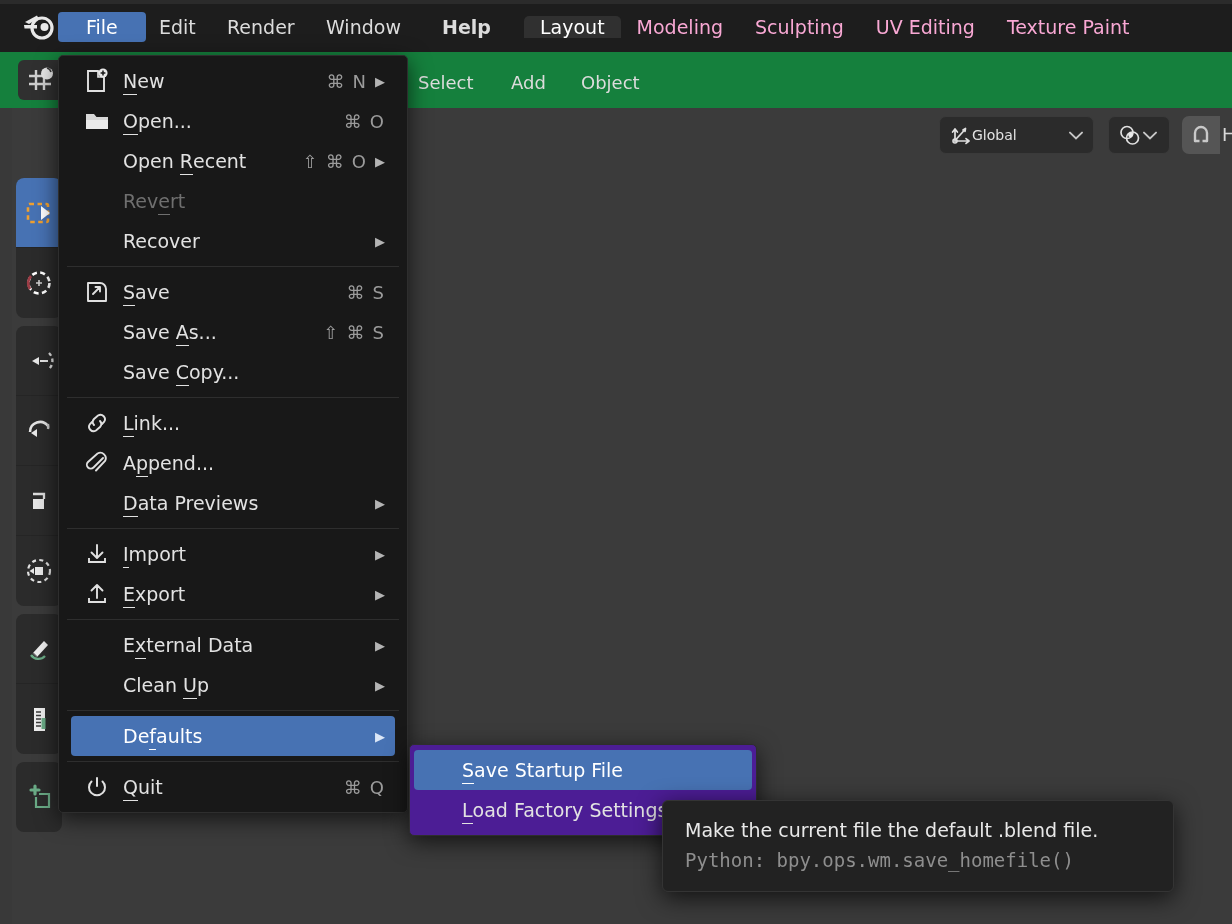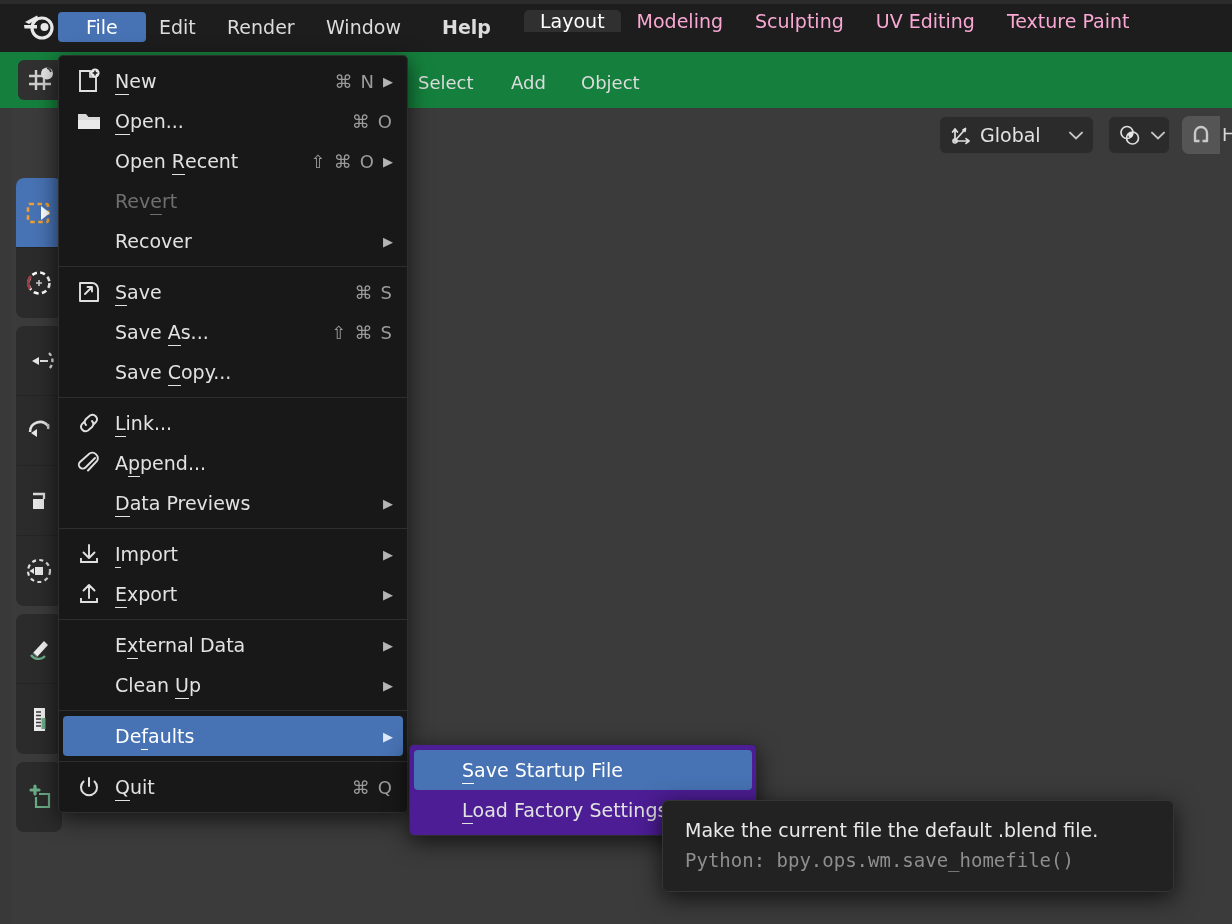--- a/index.html
+++ b/index.html
@@ -35,21 +35,21 @@
     position:absolute; left:22px; top:14px; width:34px; height:26px;
   }
   .menu-root {
     position:absolute; top:12px; height:30px;
     display:flex; align-items:center; padding:0 28px;
     color:#dcdcdc; font-size:19px; border-radius:4px;
     white-space:nowrap;
   }
   .menu-root.active { background:#4772b3; color:#ffffff; }
 
-  .wstabs { position:absolute; top:10px; height:34px; display:flex; align-items:flex-start; }
+  .wstabs { position:absolute; top:10px; height:34px; display:flex; align-items:center; }
   .wstab {
     display:flex; align-items:center; padding:0 16px;
     color:#f9a8d4; font-size:19px; white-space:nowrap;
     border-radius:5px 5px 0 0;
   }
   .wstab.active { background:#303030; color:#ffffff; }
 
   
   .toolbar2 {
     position:absolute; left:0; top:52px; width:1232px; height:56px;
@@ -58,22 +58,22 @@
   .tool-btn-box {
     position:absolute; left:18px; top:8px; width:48px; height:40px;
     background:#303030; border-radius:6px;
   }
   .hdr-menu {
     position:absolute; top:20px; color:#dcdcdc; font-size:18px; white-space:nowrap;
   }
   .pill {
     position:absolute; top:64px; height:38px;
     background:#2b2b2b; border:1px solid #3a3a3a; border-radius:7px;
-    display:flex; align-items:center; gap:8px; padding:0 10px;
-    color:#e2e2e2; font-size:19px; white-space:nowrap;
+    display:flex; align-items:center; padding:0 10px;
+    color:#e2e2e2; font-size:14px; white-space:nowrap;
   }
   .pill .chev { color:#c4c4c4; font-size:15px; }
   .snap-btn {
     position:absolute; left:1182px; top:64px; width:38px; height:38px;
     background:#555555; border-radius:7px 0 0 7px;
     display:flex; align-items:center; justify-content:center;
   }
   .snap-txt {
     position:absolute; left:1222px; top:72px; color:#d8d8d8; font-size:18px;
   }
@@ -90,21 +90,21 @@
   .titem:last-child { border-bottom:none; }
   .titem.sel { background:#4772b3; }
 
   
   .dropdown {
     position:absolute; left:58px; top:55px; width:350px;
     background:#181818;
     border:1px solid #2e2e2e;
     border-radius:5px;
     box-shadow:0 6px 22px rgba(0,0,0,0.65);
-    padding:5px 0;
+    padding:5px 8px;
     z-index:40;
   }
   .mi {
     position:relative; display:flex; align-items:center;
     height:40px; padding:0 10px 0 0; margin:0 4px;
     border-radius:4px; color:#e2e2e2; font-size:19px;
     white-space:nowrap;
   }
   .mi.disabled { color:#6f6f6f; }
   .mi.hl { background:#4772b3; color:#ffffff; }

